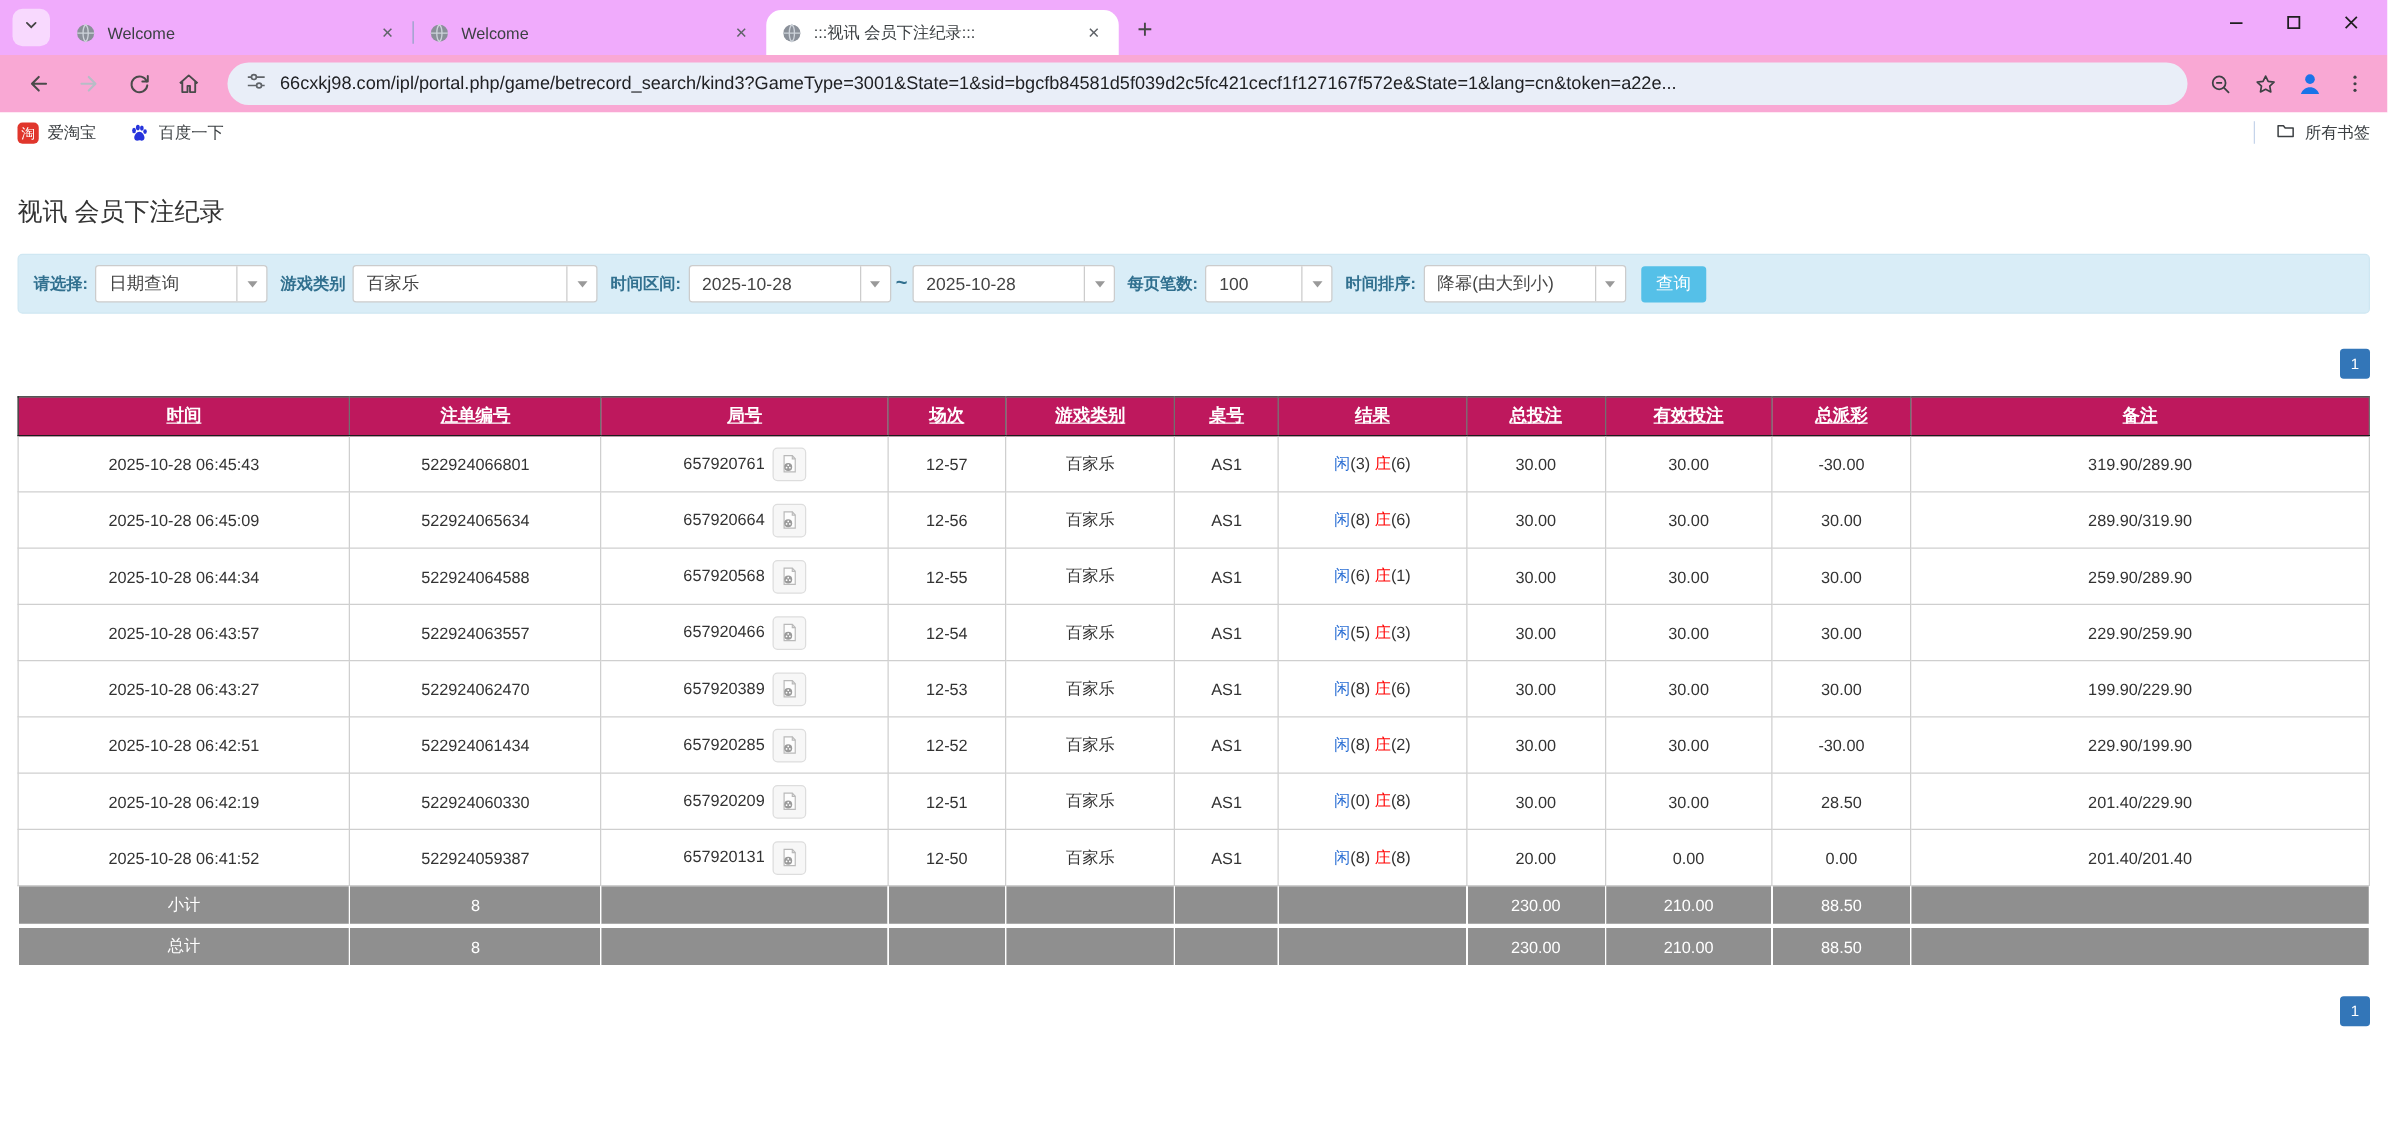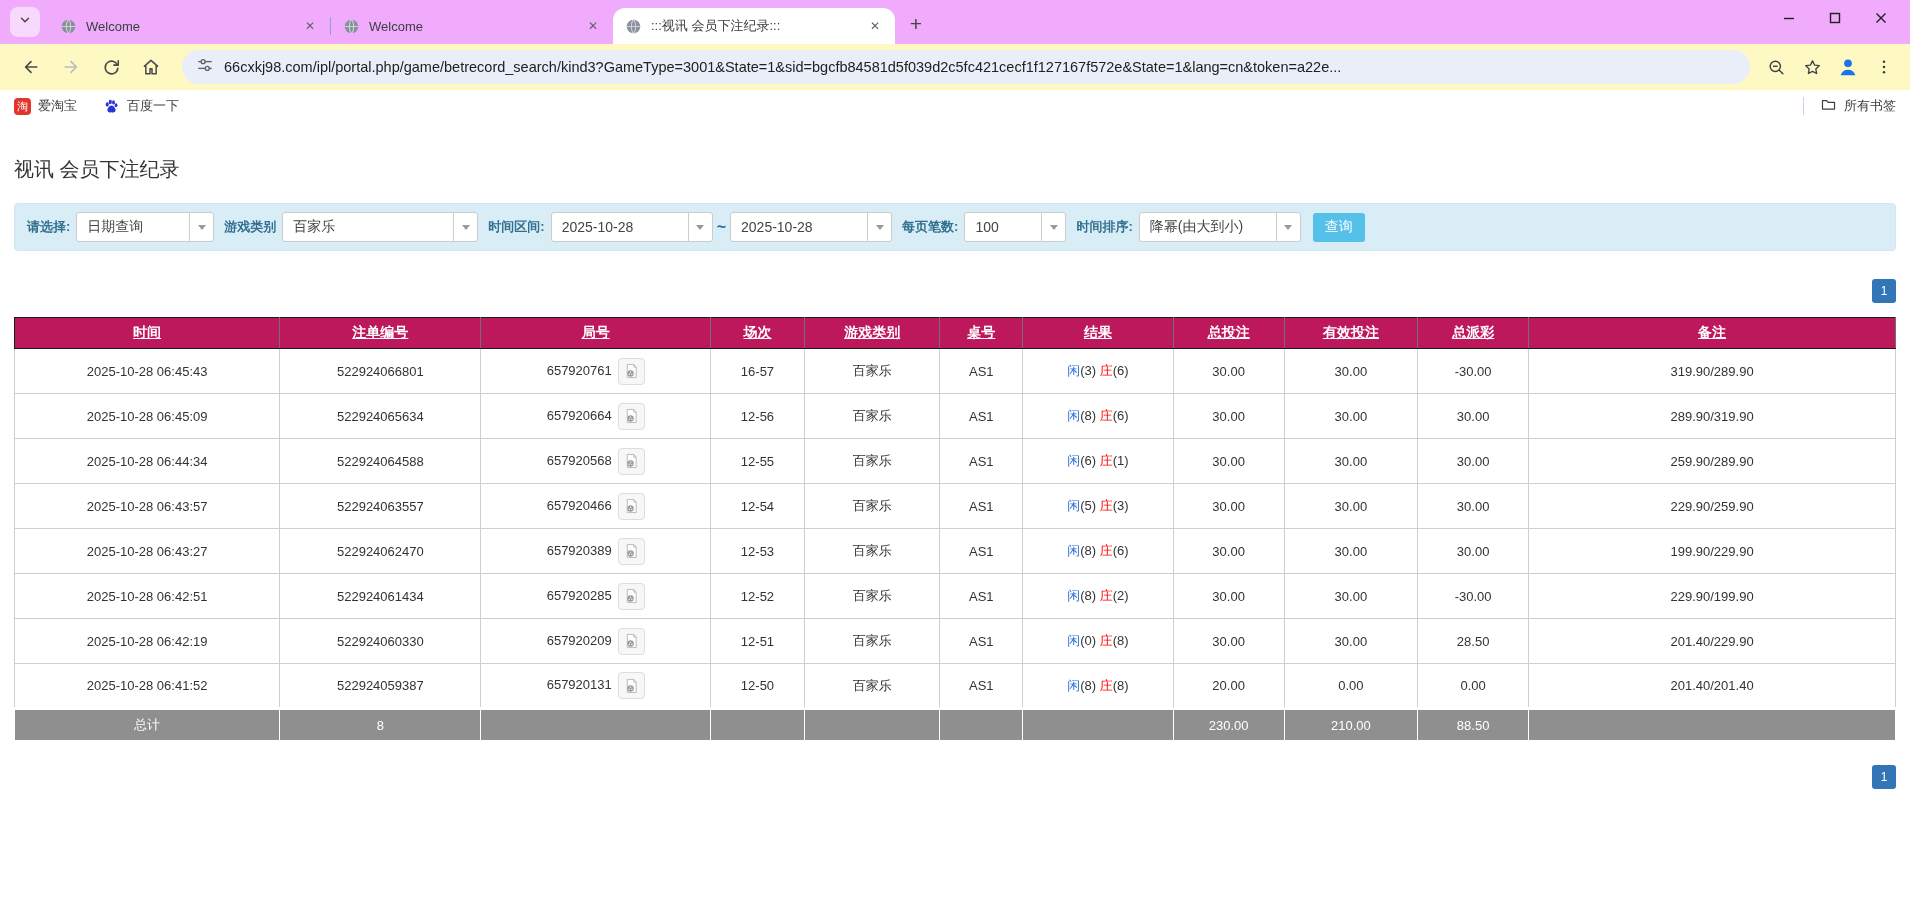--- a/index.html
+++ b/index.html
@@ -16,21 +16,21 @@
   .tab .favicon { width:17px; height:17px; margin-right:9px; flex:0 0 auto; }
   .tab-label { flex:1; white-space:nowrap; overflow:hidden; text-overflow:ellipsis; }
   .tab-close { width:20px; height:20px; border-radius:10px; display:flex; align-items:center;
     justify-content:center; font-size:12px; color:#5f6368; cursor:pointer; }
   .tab-sep { width:1px; height:18px; background:#8fa3c4; margin-bottom:9px; }
   .newtab { width:30px; height:30px; margin:0 0 5px 6px; display:flex; align-items:center; justify-content:center;
     font-size:21px; color:#474747; cursor:pointer; border-radius:15px; }
   .win-controls { position:absolute; right:6px; top:0; height:36px; display:flex; }
   .win-btn { width:46px; height:36px; display:flex; align-items:center; justify-content:center; cursor:pointer; }
 
-  .toolbar { height:46px; background:#fef9c3; display:flex; align-items:center; padding:0 10px 0 14px; }
+  .toolbar { height:46px; background:#f9a8d4; display:flex; align-items:center; padding:0 10px 0 14px; }
   .nav-ic { width:34px; height:34px; display:flex; align-items:center; justify-content:center;
     border-radius:17px; margin-right:6px; cursor:pointer; flex:0 0 auto; }
   .omnibox { flex:1; height:34px; background:#e9eef8; border-radius:17px; margin:0 6px 0 8px;
     display:flex; align-items:center; padding:0 14px; min-width:0; }
   .omnibox .url { color:#202124; font-size:14.5px; white-space:nowrap; overflow:hidden; flex:1; margin-left:10px; }
   .right-ic { width:32px; height:32px; display:flex; align-items:center; justify-content:center;
     margin-left:4px; cursor:pointer; flex:0 0 auto; }
 
   .bookmarksbar { height:32px; background:#fff; display:flex; align-items:center; padding:0 14px; font-size:13px; color:#3c4043; }
   .bm-item { display:flex; align-items:center; margin-right:26px; cursor:pointer; }
@@ -331,21 +331,21 @@
           <td><span>657920761</span><span class="replay-btn">
               <svg width="15" height="16" viewBox="0 0 16 17">
                 <path d="M3.5 1.5h7l2.5 2.8v11.2h-9.5z" fill="#fdfdfd" stroke="#b9b9b9"></path>
                 <path d="M10.5 1.5v2.8h2.5" fill="none" stroke="#b9b9b9"></path>
                 <circle cx="7" cy="11.2" r="3.4" fill="#9a9a9a"></circle>
                 <circle cx="7" cy="9.7" r=".75" fill="#fff"></circle>
                 <circle cx="5.6" cy="11.9" r=".75" fill="#fff"></circle>
                 <circle cx="8.4" cy="11.9" r=".75" fill="#fff"></circle>
               </svg>
             </span></td>
-          <td>16-57</td>
+          <td>12-57</td>
           <td>百家乐</td>
           <td>AS1</td>
           <td><span class="blue">闲</span><span>(3) </span><span class="red">庄</span><span>(6)</span></td>
           <td class="blue">30.00</td>
           <td>30.00</td>
           <td class="red">-30.00</td>
           <td>319.90/289.90</td>
         </tr>
         <tr>
           <td>2025-10-28 06:45:09</td>
@@ -494,20 +494,33 @@
             </span></td>
           <td>12-50</td>
           <td>百家乐</td>
           <td>AS1</td>
           <td><span class="blue">闲</span><span>(8) </span><span class="red">庄</span><span>(8)</span></td>
           <td class="blue">20.00</td>
           <td>0.00</td>
           <td>0.00</td>
           <td>201.40/201.40</td>
         </tr>
+        <tr class="gray">
+          <td>小计</td>
+          <td>8</td>
+          <td></td>
+          <td></td>
+          <td></td>
+          <td></td>
+          <td></td>
+          <td>230.00</td>
+          <td>210.00</td>
+          <td>88.50</td>
+          <td></td>
+        </tr>
         <tr class="gray totalrow">
           <td>总计</td>
           <td>8</td>
           <td></td>
           <td></td>
           <td></td>
           <td></td>
           <td></td>
           <td>230.00</td>
           <td>210.00</td>

